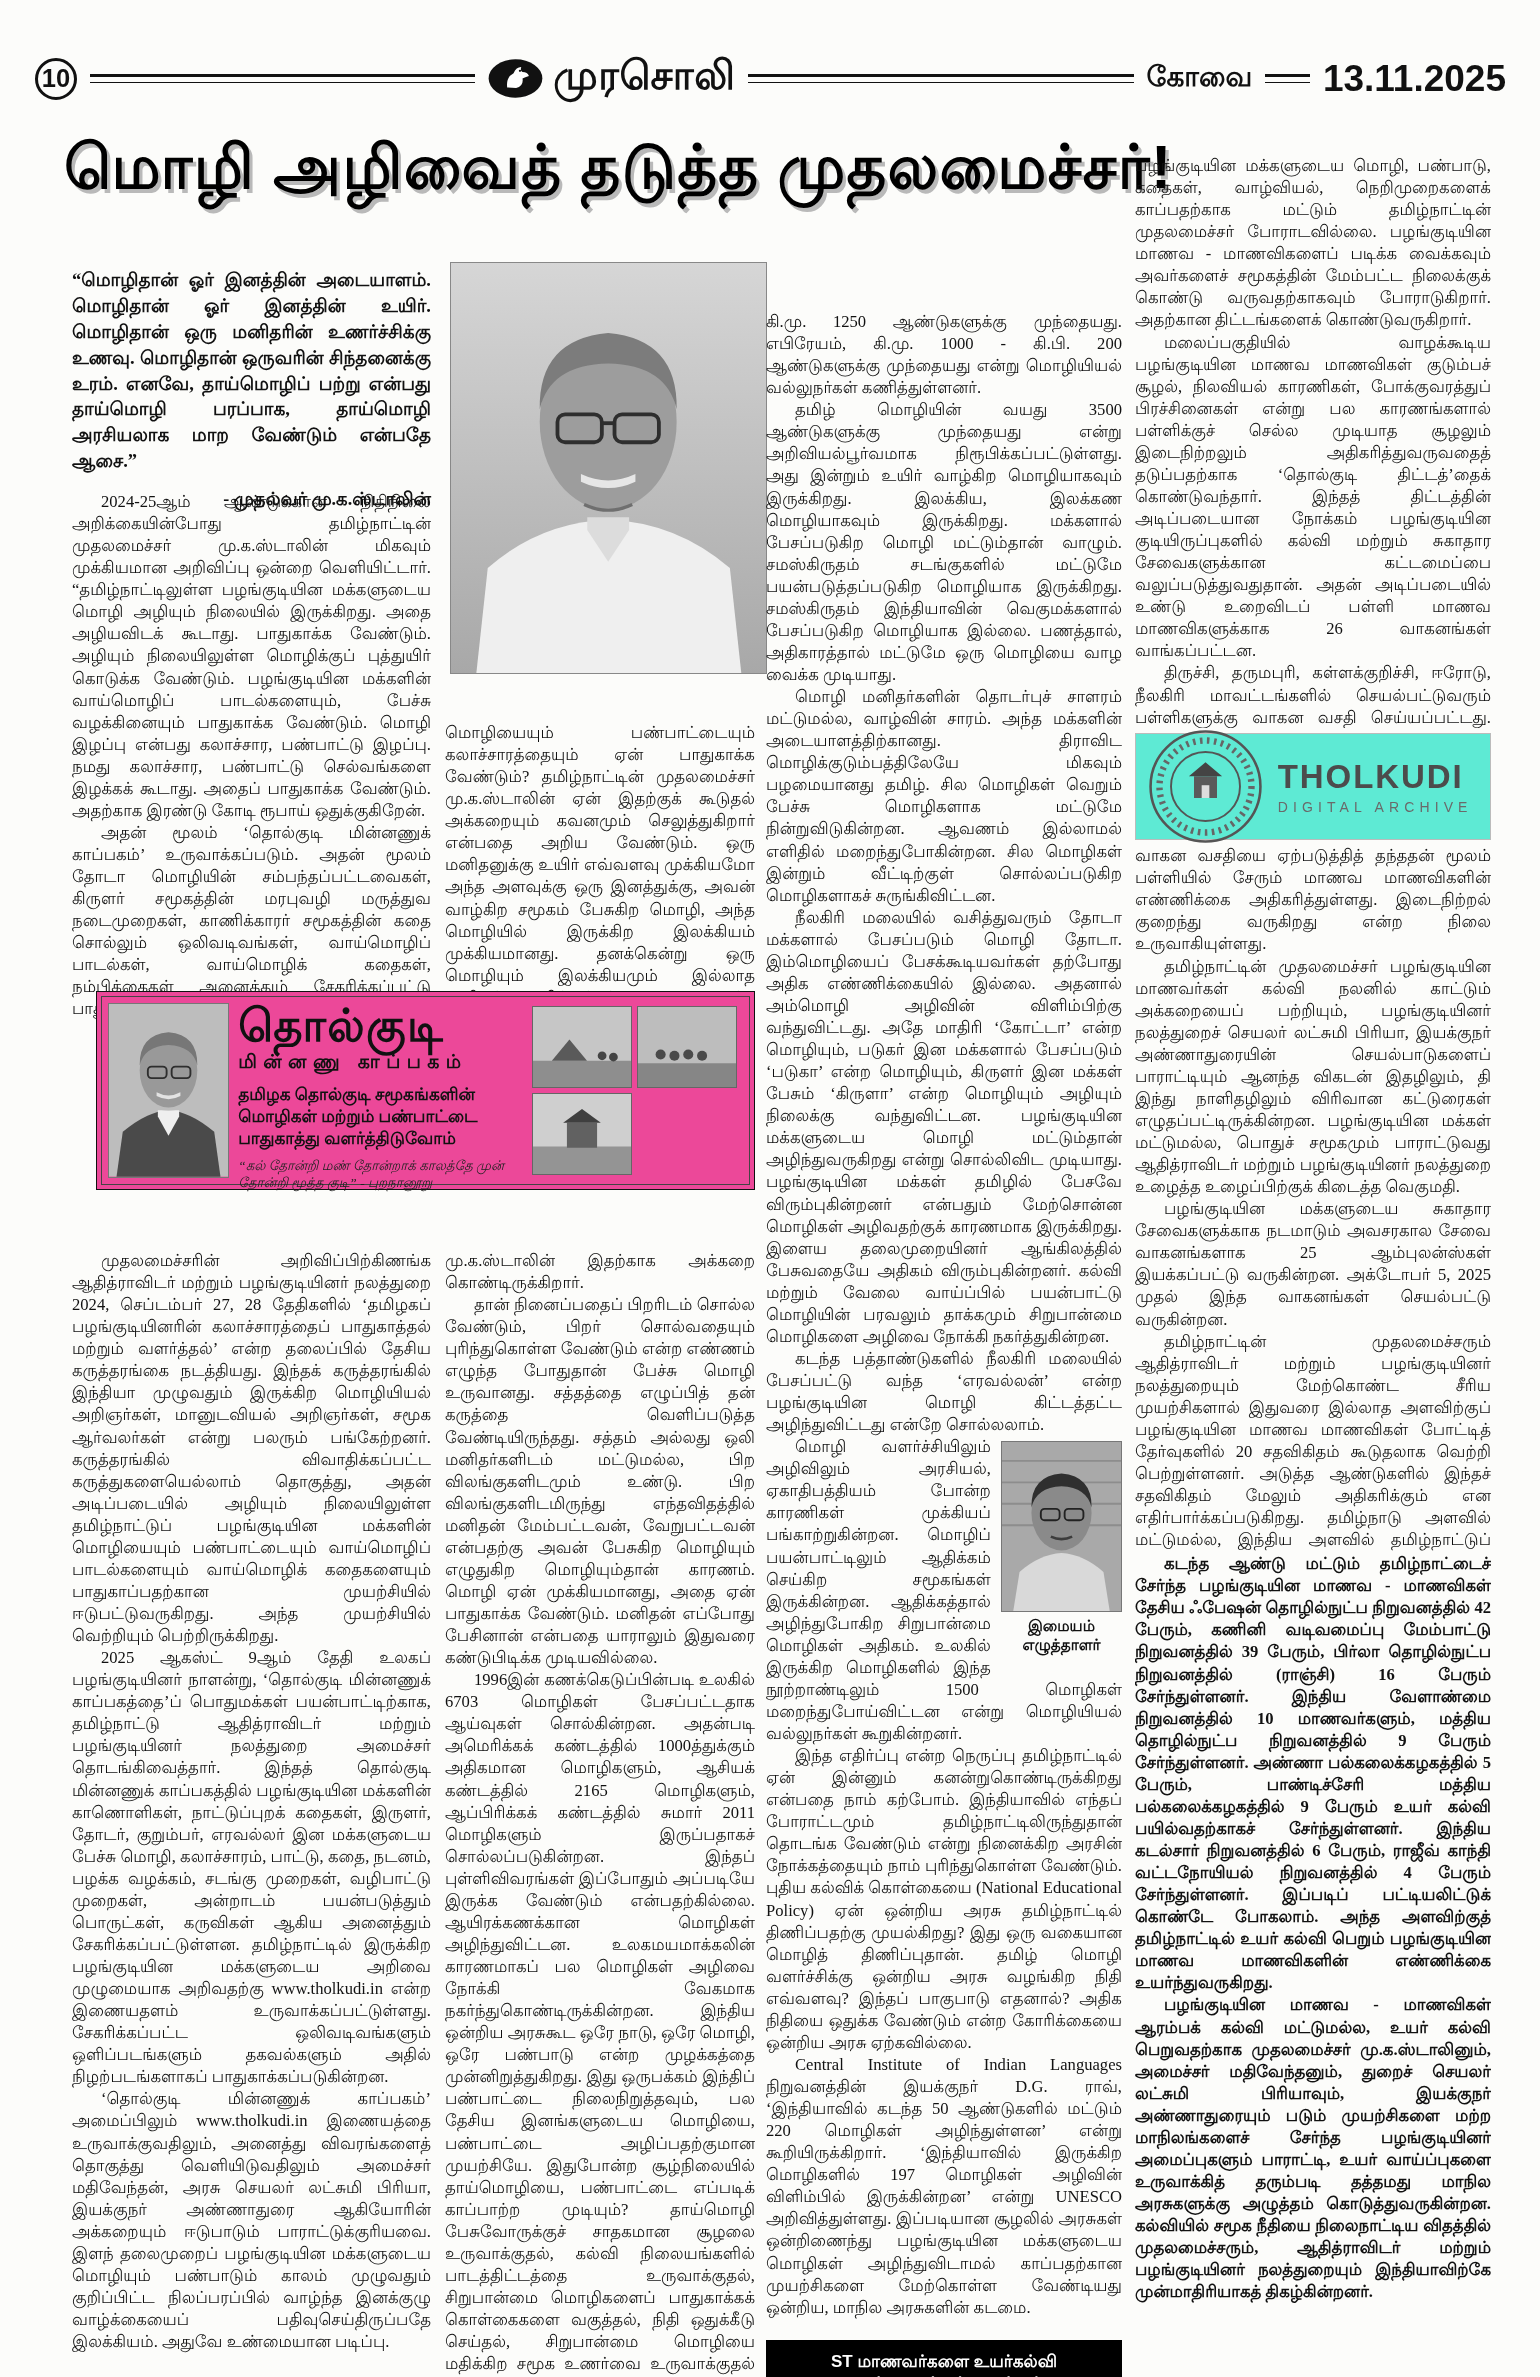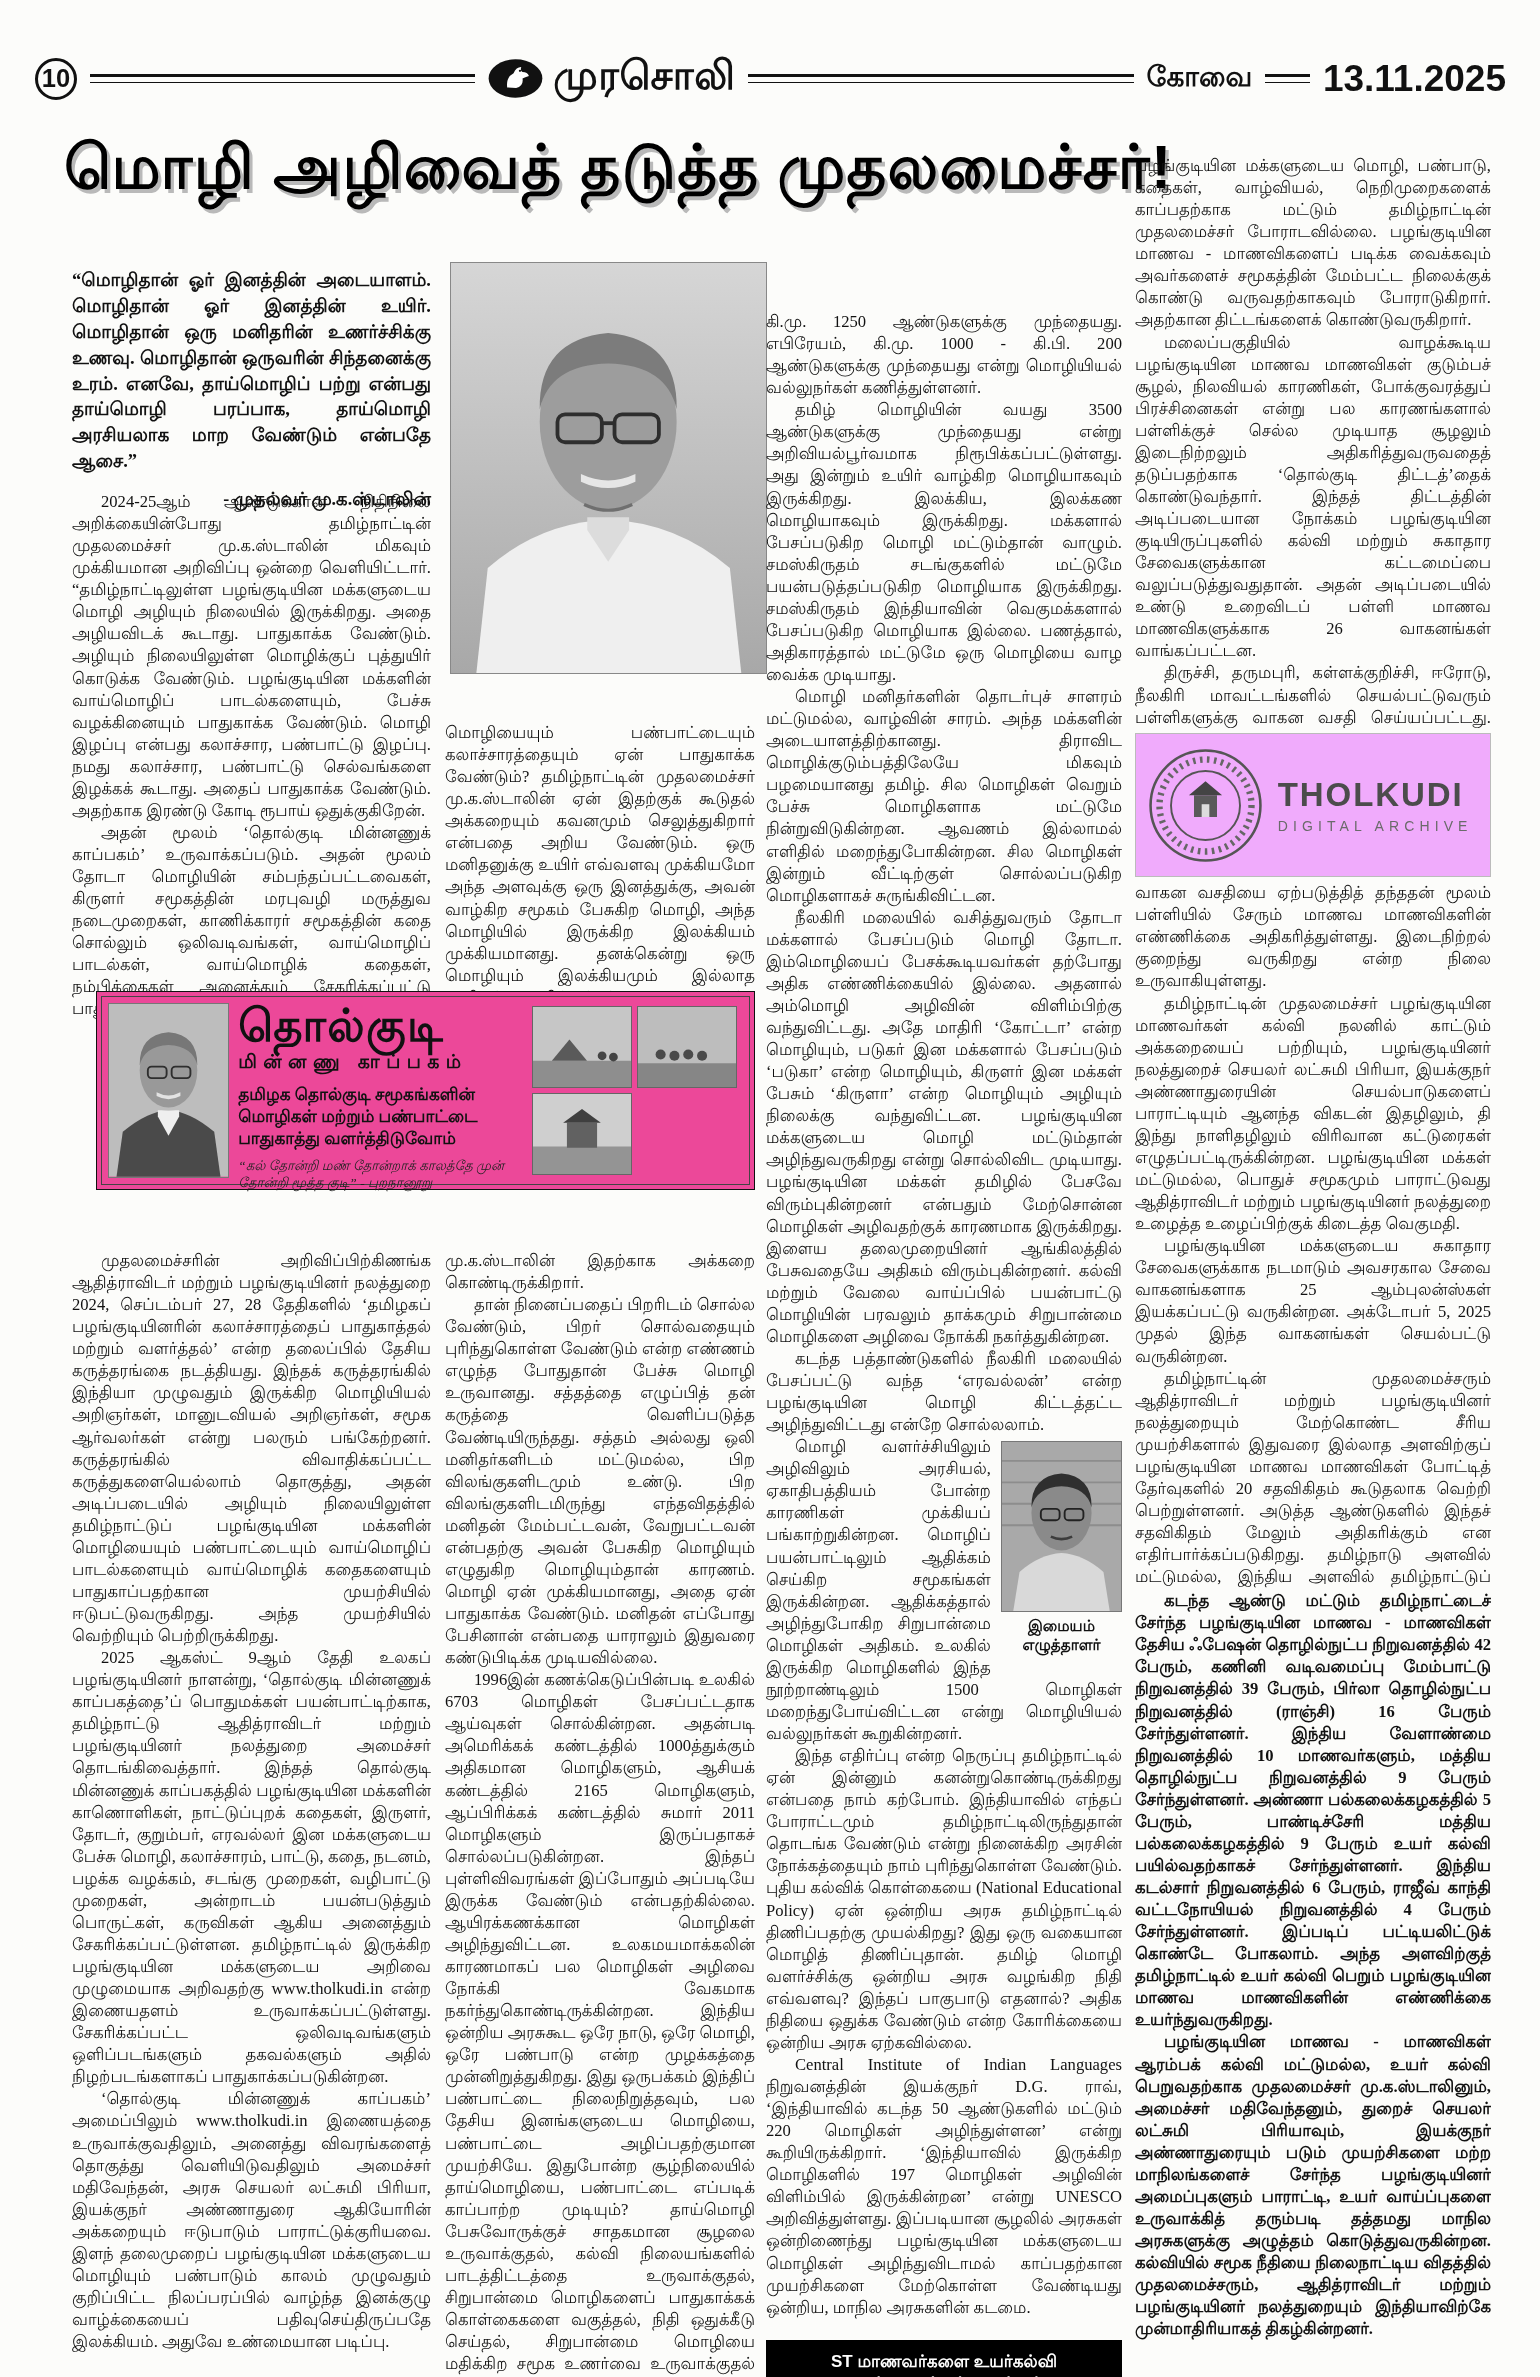--- a/index.html
+++ b/index.html
@@ -82,21 +82,21 @@
   .ad-title { font-family:"Liberation Sans", sans-serif; font-size:45px; font-weight:800; letter-spacing:1.3px; line-height:1; }
   .ad-subtitle { font-family:"Liberation Sans", sans-serif; font-size:19px; font-weight:bold; letter-spacing:6.4px; margin-top:2.6px; }
   .ad-tagline { margin-top:9px; font-weight:bold; font-size:17px; line-height:1.3; }
   .ad-quote { margin-top:7.7px; font-size:13.4px; font-style:italic; color:#222; }
   .ad-thumbs { flex:0 0 211px; display:flex; flex-wrap:wrap; gap:5.1px; align-content:center; }
   .ad-thumb { width:100px; height:82px; border:0.6px solid #666; overflow:hidden; }
   .ad-thumb svg { display:block; width:100%; height:100%; }
 
   
   .tholkudi-box {
-    height:144px; margin:5.1px 0; border:1.3px solid #bbb; background:#f0abfc;
+    height:107px; margin:5.1px 0; border:1.3px solid #bbb; background:#5eead4;
     display:flex; align-items:center; gap:15.3px; padding:11.5px;
   }
   .seal { flex:0 0 115px; height:115px; }
   .seal svg { width:100%; height:100%; display:block; }
   .tholkudi-text { font-family:"Liberation Sans", sans-serif; color:#4c4c4c; }
   .tholkudi-name { font-size:33px; font-weight:800; letter-spacing:1.9px; }
   .tholkudi-tag { font-size:14px; letter-spacing:5.1px; margin-top:3.8px; color:#6a6a6a; }
 
   
   .author-fig { float:right; width:121px; margin:5.1px 0 5.1px 10.2px; }

